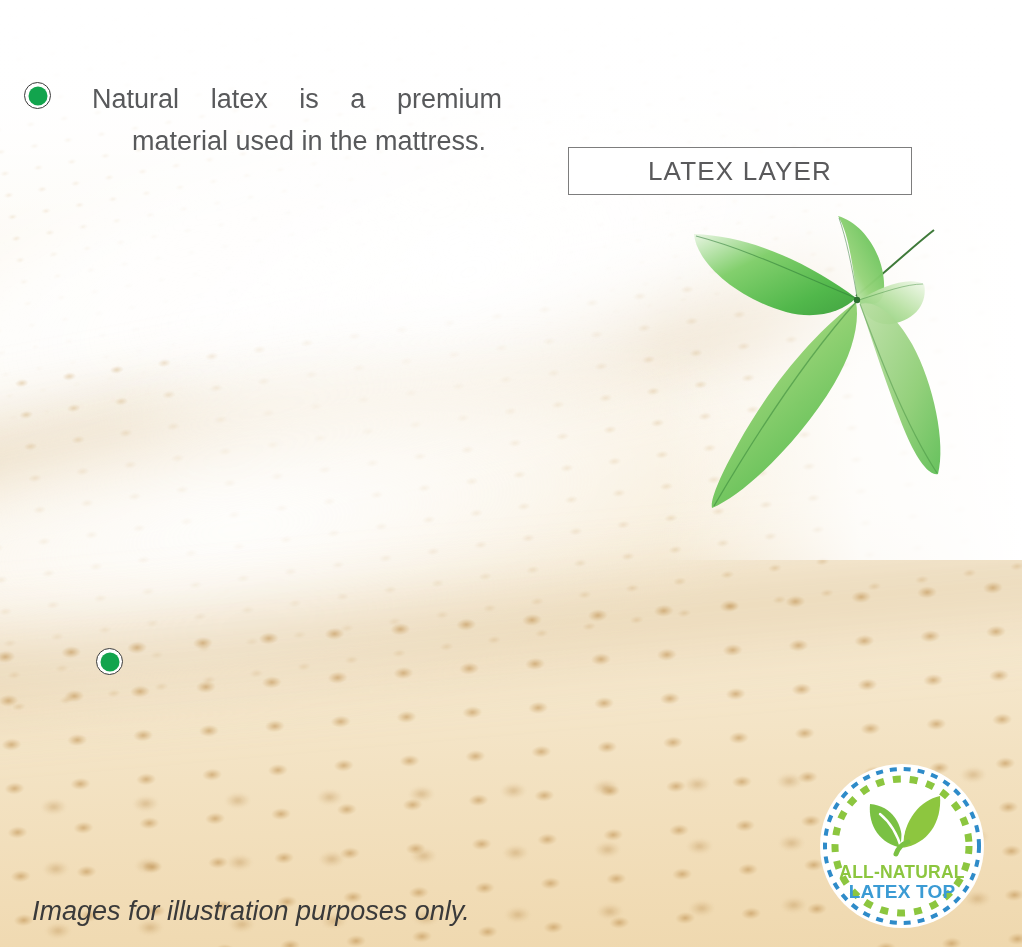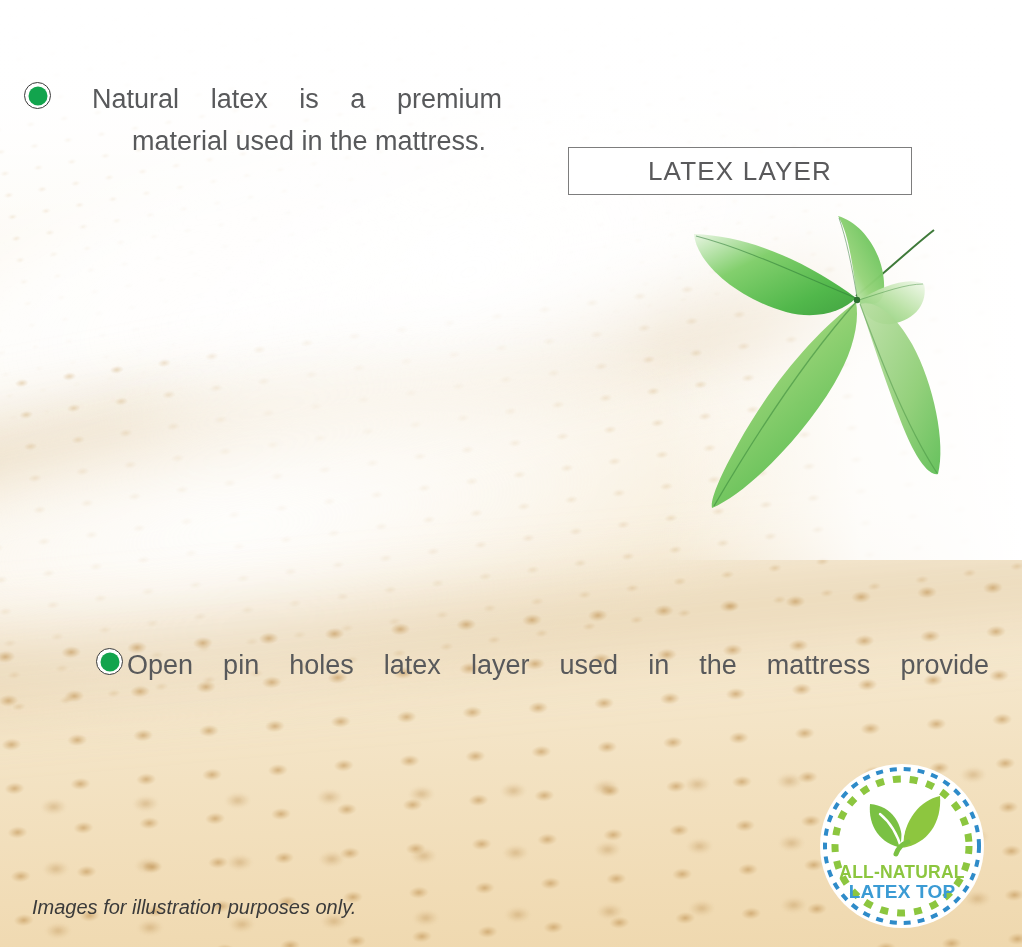--- a/index.html
+++ b/index.html
@@ -234,21 +234,21 @@
     width: 168px;
     height: 168px;
   }
   .seal svg { display: block; }
 
   
   .disclaimer {
     position: absolute;
     left: 32px;
     top: 896px;
-    font-size: 20px;
+    font-size: 27px;
     font-style: italic;
     color: #3a3a3a;
     font-family: "Liberation Sans", sans-serif;
     white-space: nowrap;
   }
 </style>
 </head>
 <body>
 
 <div class="poster">
@@ -330,21 +330,20 @@
     <span class="bullet-text">
       <span class="just-line">Natural latex is a premium</span>
       <span class="plain-line">material used in the mattress.</span>
     </span>
   </div>
 
 
   <div class="bullet-block" id="bullet-3">
     <span class="bullet-dot"></span>
     <span class="bullet-text">
-      <span class="just-line">Open pin holes latex layer used in the mattress provide</span>
     </span>
   </div>
 
   <div class="seal">
     <svg width="168" height="168" viewBox="0 0 168 168" aria-hidden="true">
       <circle cx="84" cy="84" r="82" fill="#ffffff"></circle>
 
       <circle cx="84" cy="84" r="77" fill="none" stroke="#2E8BC9" stroke-width="4" stroke-dasharray="7 7" stroke-linecap="butt"></circle>
 
       <circle cx="84" cy="84" r="67" fill="none" stroke="#8CC63F" stroke-width="7" stroke-dasharray="8 9" stroke-linecap="butt"></circle>

